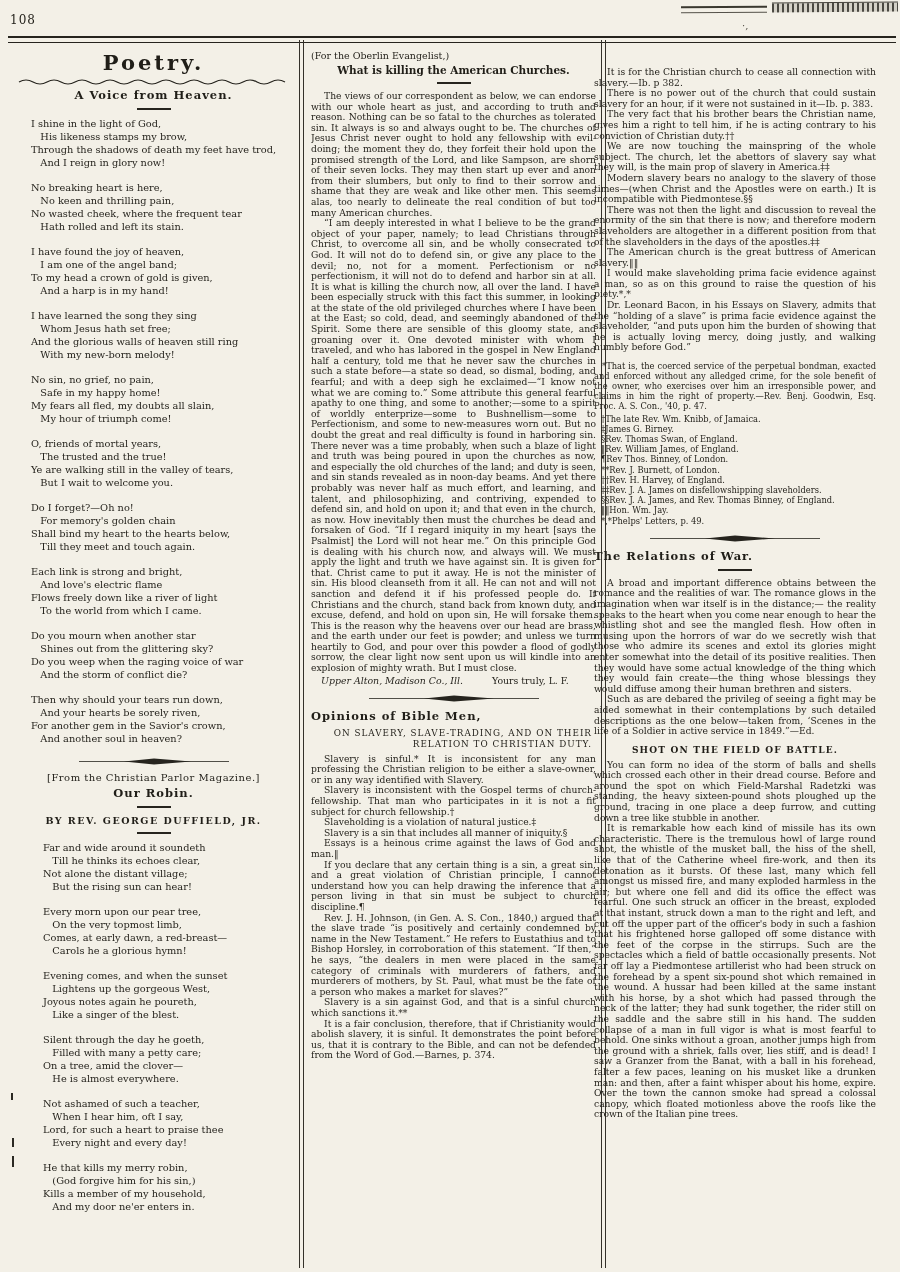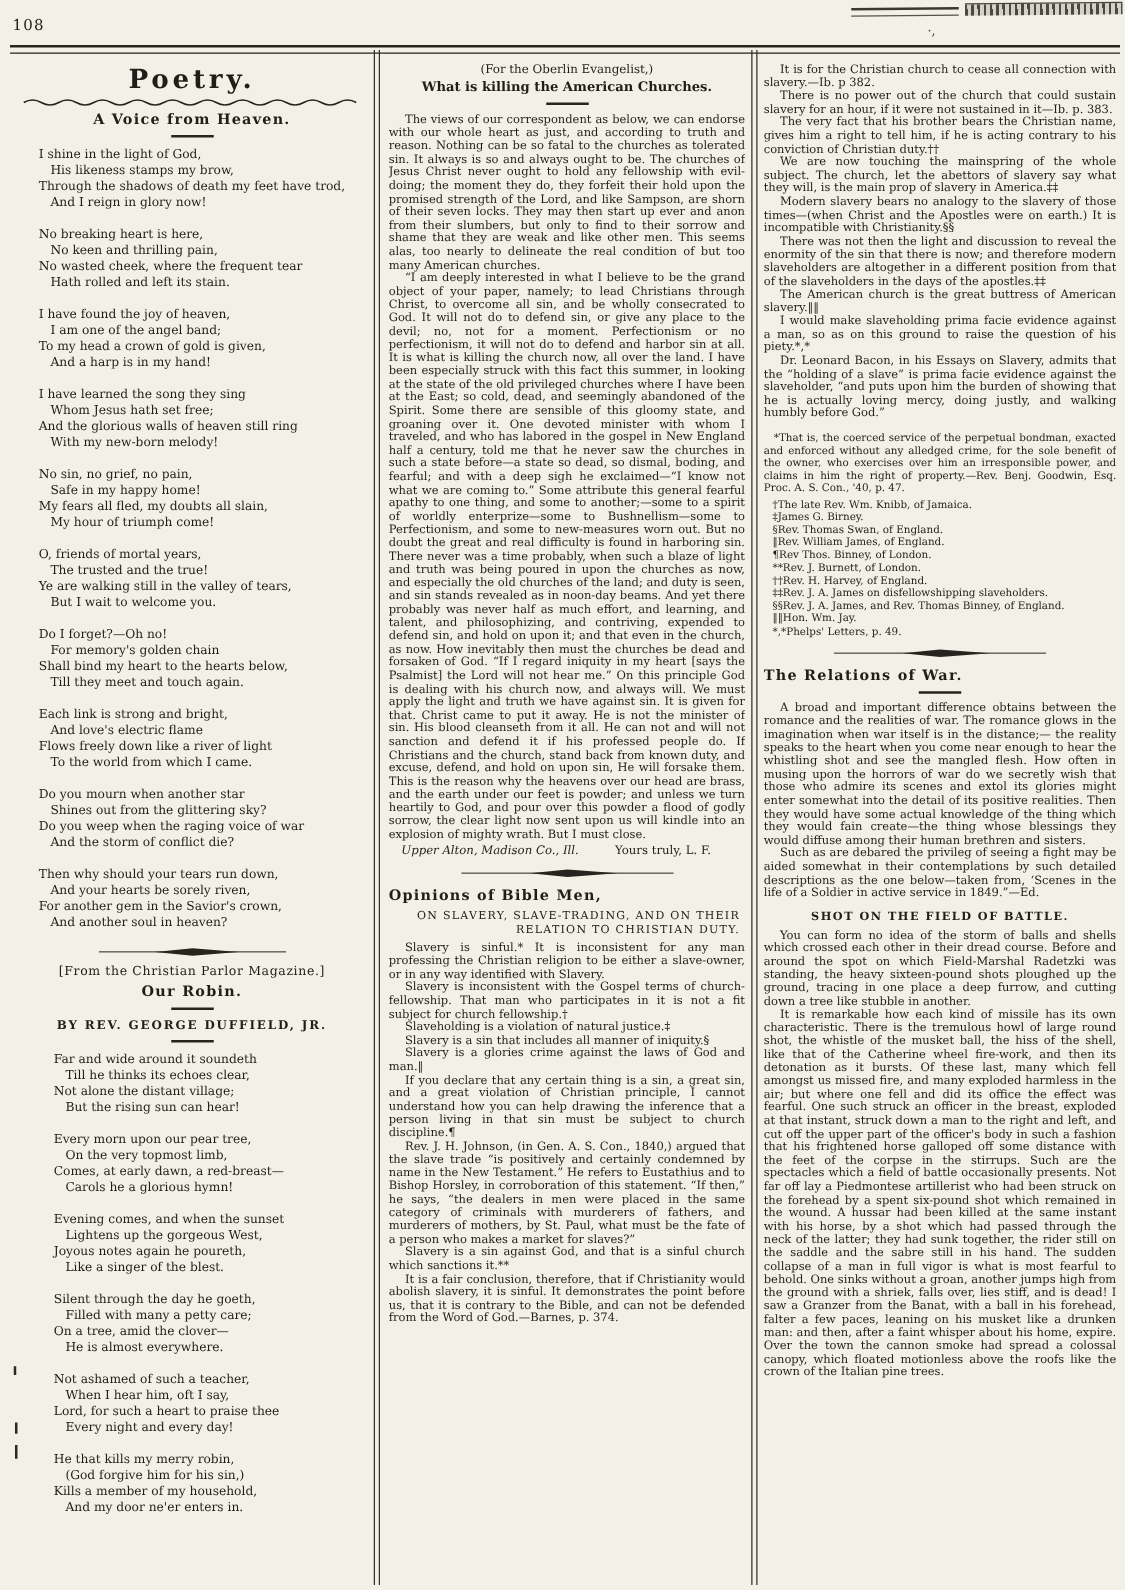--- a/index.html
+++ b/index.html
@@ -25,35 +25,35 @@
   .stray-mark{position:absolute;left:742px;top:20px;font-size:10px;color:#4a473e;}
   .speck{position:absolute;background:#2b2923;}
   
   .col-sep{position:absolute;top:40px;bottom:4px;width:3px;
     border-left:1px solid #34312a;border-right:1px solid #34312a;}
   .sep1{left:299px;} .sep2{left:601px;}
   
   .col{position:absolute;top:46px;bottom:4px;overflow:hidden;}
   .col-left{left:13px;width:281px;}
   .col-mid{left:311px;width:285px;}
-  .col-right{left:611px;width:282px;}
+  .col-right{left:594px;width:282px;margin-top:16px;}
   
   .poetry-head{text-align:center;font-size:21px;font-weight:bold;letter-spacing:3px;
     margin:4px 0 2px 0;}
   .wave{display:block;margin:2px auto 3px auto;}
   .poem-title{text-align:center;font-weight:bold;font-size:11.5px;letter-spacing:1px;margin-top:3px;}
   .mini-rule{width:34px;height:2px;background:#26241e;margin:6px auto 7px auto;}
   .ornament{display:block;margin:8px auto 6px auto;}
   .source-line{text-align:center;font-size:10px;letter-spacing:0.5px;}
   .byline{text-align:center;font-size:9.5px;font-weight:bold;letter-spacing:1.5px;margin-top:2px;}
   .stanza{white-space:pre-wrap;font-size:9.8px;line-height:13px;margin:0 0 12px 0;}
   .poem1{padding-left:18px;margin-top:4px;}
   .poem2{padding-left:30px;margin-top:6px;}
   
-  .dateline{text-align:center;font-size:9.5px;margin-top:4px;}
+  .dateline{text-align:left;font-size:9.5px;margin-top:4px;}
   .art-title{text-align:center;font-weight:bold;font-size:10.5px;margin-top:3px;}
   .art-title2{text-align:left;font-weight:bold;font-size:11.5px;letter-spacing:1px;margin-top:4px;}
   .subtitle{text-align:right;font-size:8.8px;letter-spacing:1px;margin:5px 4px 4px 4px;line-height:11px;}
   .subhead{text-align:center;font-size:9px;letter-spacing:1.2px;font-weight:bold;margin:8px 0 5px 0;}
   .para{font-size:9.2px;line-height:10.6px;text-align:justify;text-indent:13px;margin:0;}
   .para.first{margin-top:5px;}
   .sig{font-size:9.4px;margin-top:1px;padding-left:10px;}
   .sig .place{font-style:italic;}
   .sig .rest{margin-left:26px;}
   .footnotes{margin-top:9px;font-size:8.3px;line-height:9.9px;}
@@ -185,33 +185,33 @@
       <polygon points="55,4.5 85,1.5 125,4.5 85,7.5" fill="#26241e"></polygon>
     </svg>
 
     <div class="art-title2">Opinions of Bible Men,</div>
     <div class="subtitle">ON SLAVERY, SLAVE-TRADING, AND ON THEIR RELATION TO CHRISTIAN DUTY.</div>
 
     <p class="para">Slavery is sinful.*  It is inconsistent for any man professing the Christian religion to be either a slave-owner, or in any way identified with Slavery.</p>
     <p class="para">Slavery is inconsistent with the Gospel terms of church-fellowship.  That man who participates in it is not a fit subject for church fellowship.†</p>
     <p class="para">Slaveholding is a violation of natural justice.‡</p>
     <p class="para">Slavery is a sin that includes all manner of iniquity.§</p>
-    <p class="para">Slavery is a glories crime against the laws of God and man.‖</p>
+    <p class="para">Essays is a heinous crime against the laws of God and man.‖</p>
     <p class="para">If you declare that any certain thing is a sin, a great sin, and a great violation of Christian principle, I cannot understand how you can help drawing the inference that a person living in that sin must be subject to church discipline.¶</p>
     <p class="para">Rev. J. H. Johnson, (in Gen. A. S. Con., 1840,) argued that the slave trade “is positively and certainly condemned by name in the New Testament.”  He refers to Eustathius and to Bishop Horsley, in corroboration of this statement.  “If then,” he says, “the dealers in men were placed in the same category of criminals with murderers of fathers, and murderers of mothers, by St. Paul, what must be the fate of a person who makes a market for slaves?”</p>
     <p class="para">Slavery is a sin against God, and that is a sinful church which sanctions it.**</p>
     <p class="para">It is a fair conclusion, therefore, that if Christianity would abolish slavery, it is sinful.  It demonstrates the point before us, that it is contrary to the Bible, and can not be defended from the Word of God.—Barnes, p. 374.</p>
   </div>
 
   <div class="col col-right">
     <p class="para first">It is for the Christian church to cease all connection with slavery.—Ib. p 382.</p>
     <p class="para">There is no power out of the church that could sustain slavery for an hour, if it were not sustained in it—Ib. p. 383.</p>
     <p class="para">The very fact that his brother bears the Christian name, gives him a right to tell him, if he is acting contrary to his conviction of Christian duty.††</p>
     <p class="para">We are now touching the mainspring of the whole subject.  The church, let the abettors of slavery say what they will, is the main prop of slavery in America.‡‡</p>
-    <p class="para">Modern slavery bears no analogy to the slavery of those times—(when Christ and the Apostles were on earth.)  It is incompatible with Christianity.§§</p>
+    <p class="para">Modern slavery bears no analogy to the slavery of those times—(when Christ and the Apostles were on earth.)  It is incompatible with Piedmontese.§§</p>
     <p class="para">There was not then the light and discussion to reveal the enormity of the sin that there is now; and therefore modern slaveholders are altogether in a different position from that of the slaveholders in the days of the apostles.‡‡</p>
     <p class="para">The American church is the great buttress of American slavery.‖‖</p>
     <p class="para">I would make slaveholding prima facie evidence against a man, so as on this ground to raise the question of his piety.*,*</p>
     <p class="para">Dr. Leonard Bacon, in his Essays on Slavery, admits that the “holding of a slave” is prima facie evidence against the slaveholder, “and puts upon him the burden of showing that he is actually loving mercy, doing justly, and walking humbly before God.”</p>
 
     <div class="footnotes">
       <p class="footnote-first">*That is, the coerced service of the perpetual bondman, exacted and enforced without any alledged crime, for the sole benefit of the owner, who exercises over him an irresponsible power, and claims in him the right of property.—Rev. Benj. Goodwin, Esq. Proc. A. S. Con., '40, p. 47.</p>
       <div class="footnote-list">†The late Rev. Wm. Knibb, of Jamaica.
 ‡James G. Birney.
 §Rev. Thomas Swan, of England.

